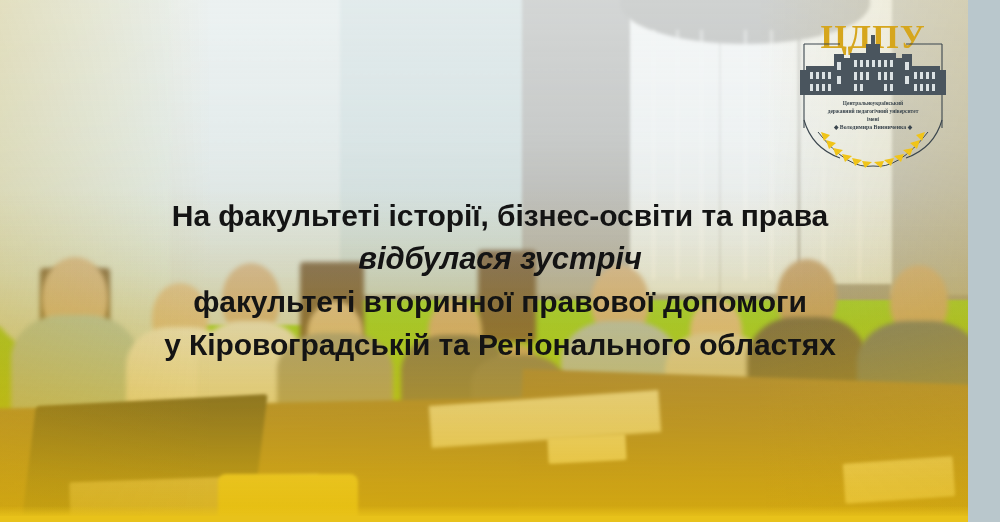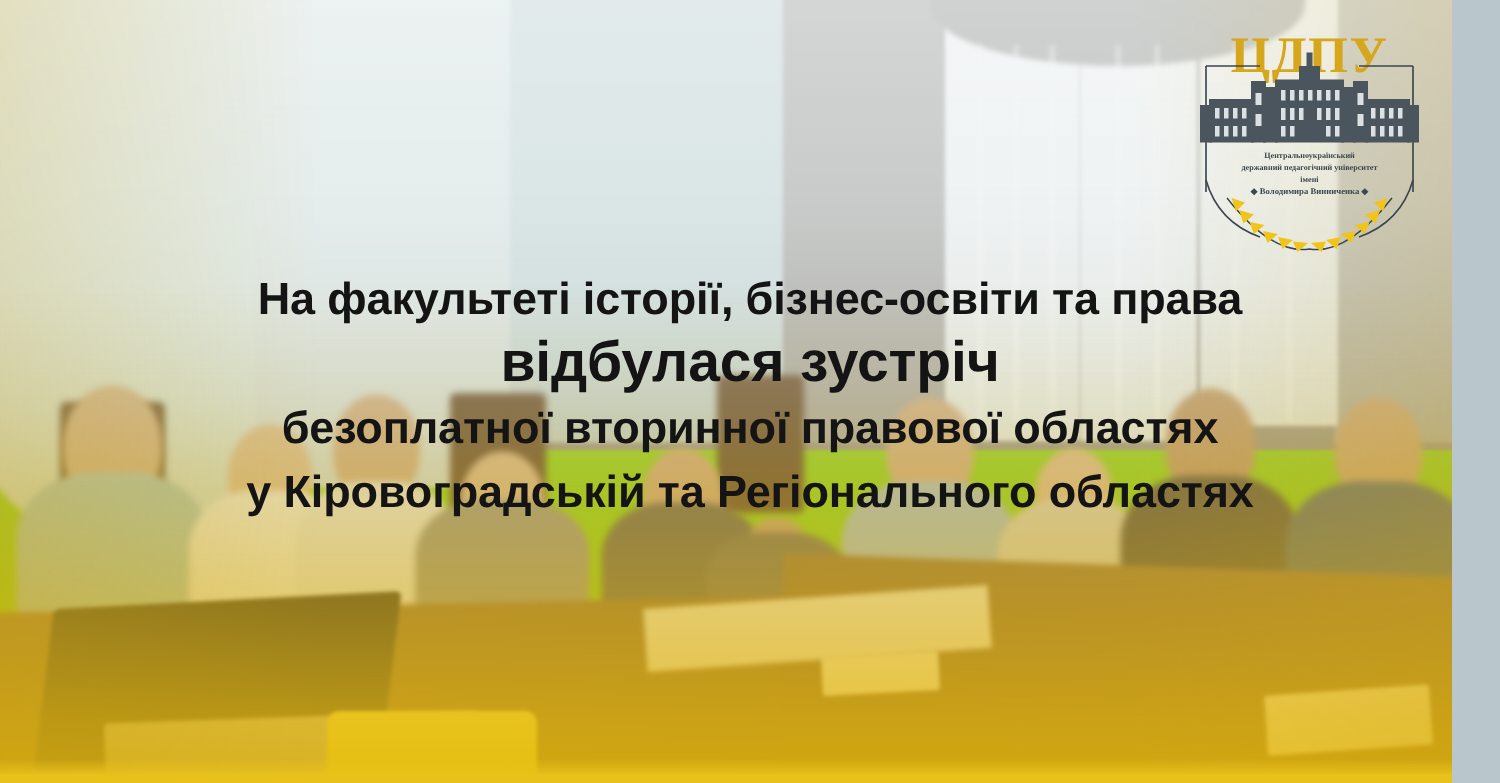--- a/index.html
+++ b/index.html
@@ -181,31 +181,31 @@
   }
 
   
   .logo{
     position:absolute;right:14px;top:8px;width:162px;height:162px;
     z-index:6;
   }
 
   
   .headline{
-    position:absolute;left:0;top:178px;width:1000px;
+    position:absolute;left:0;top:194px;width:1000px;
     z-index:5;text-align:center;
     color:#141414;
     font-weight:700;
     font-size:30px;
     line-height:43px;
     letter-spacing:-.1px;
   }
   .headline .ln{display:block;white-space:nowrap;}
   .headline .ln.l1{font-size:30px;}
-  .headline .ln.l2{font-size:38px;}
+  .headline .ln.l2{font-size:31px;font-style:italic;}
   .headline .ln.l3{font-size:30px;}
   .headline .ln.l4{font-size:30px;}
   .headline .ln.l5{font-size:30px;}
 </style>
 </head>
 <body>
 
 <div class="banner">
 
   <div class="photo">
@@ -388,17 +388,17 @@
           <path d="M102 150 l-10 2 7 6 z"></path>
           <path d="M92 153 l-10 1 7 6 z"></path>
         </g>
       </g>
     </svg>
   </div>
 
   <div class="headline">
     <span class="ln l1">На факультеті історії, бізнес-освіти та права</span>
     <span class="ln l2">відбулася зустріч</span>
-    <span class="ln l4">безоплатної вторинної правової областях</span>
+    <span class="ln l4">факультеті вторинної правової допомоги</span>
     <span class="ln l5">у Кіровоградській та Регіонального областях</span>
   </div>
 
 </div>
 
 </body></html>

